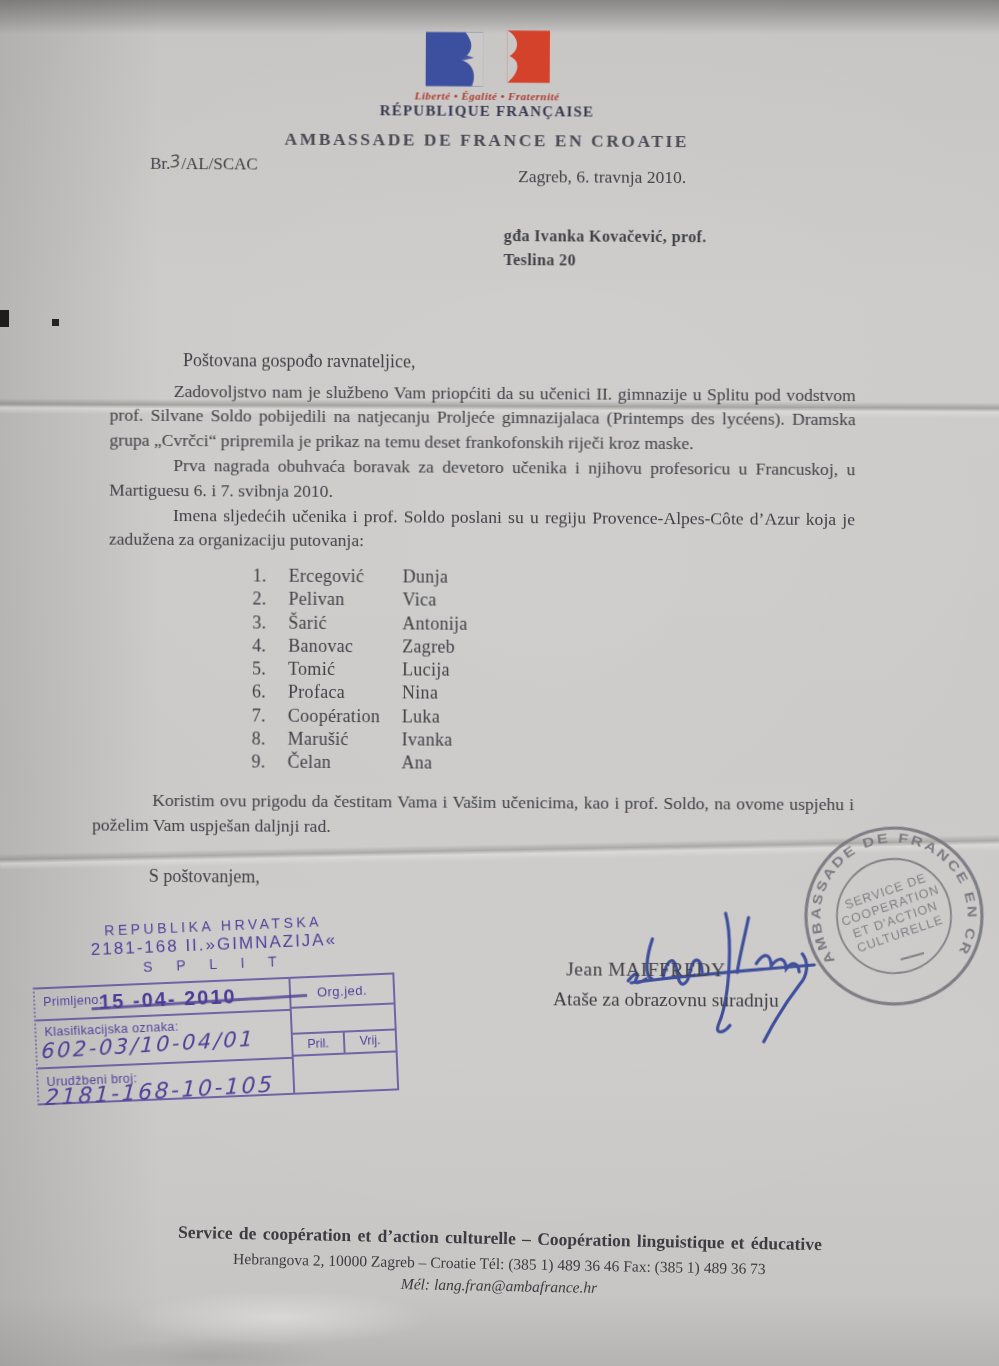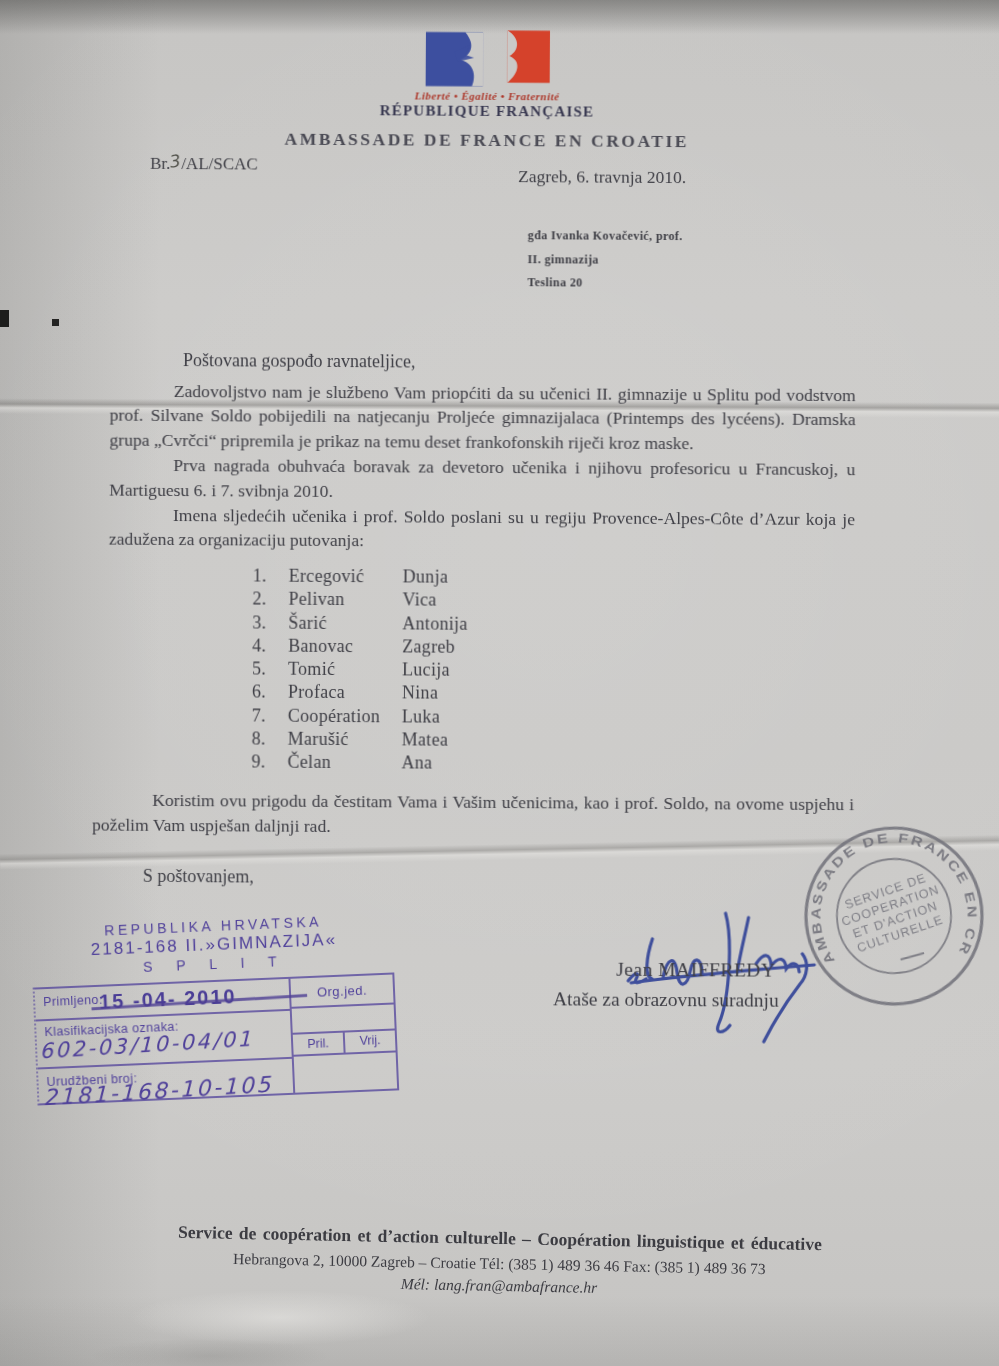--- a/index.html
+++ b/index.html
@@ -38,41 +38,41 @@
   .motto{ font-size:11px; font-style:italic; font-weight:bold; color:#ad392c; letter-spacing:.5px; margin-top:-4px; }
   .republic{ font-size:15px; font-weight:bold; color:#3a3a52; letter-spacing:1.2px; margin-top:1px; }
   .embassy{ margin-top:10px; font-size:17.5px; font-weight:600; color:#4a4a54; letter-spacing:2.5px; }
 
   .ref-line{ position:absolute; left:147px; top:155px; font-size:17px; }
   .ref-number{ display:inline-block; font-family:"DejaVu Sans",sans-serif; font-style:italic;
     font-size:17px; transform:rotate(-8deg) translateY(-2px); color:#54544d; }
 
   .date-line{ position:absolute; left:515px; top:166px; font-size:17.5px; }
 
-  .recipient{ position:absolute; left:525px; top:224px; font-size:12px; font-weight:bold;
+  .recipient{ position:absolute; left:501px; top:224px; font-size:16px; font-weight:bold;
     line-height:23.5px; letter-spacing:.4px; }
 
   .salutation{ position:absolute; left:181px; top:352px; font-size:18px; }
 
   .body-copy{ position:absolute; left:108px; top:381px; width:746px; font-size:17.6px;
     line-height:24.4px; text-align:justify; }
   .body-copy p{ text-indent:64px; }
   .body-copy p + p{ margin-top:1px; }
 
   .students{ position:absolute; left:252px; top:566px; font-size:18px; line-height:23.3px; letter-spacing:.3px; }
   .srow{ display:grid; grid-template-columns:36px 114px auto; }
 
   .closing{ position:absolute; left:93px; top:790px; width:762px; font-size:17.6px;
     line-height:25px; text-align:justify; }
   .closing p{ text-indent:60px; }
 
-  .valediction{ position:absolute; left:144px; top:868px; font-size:18px; }
+  .valediction{ position:absolute; left:150px; top:868px; font-size:18px; }
 
   .sig-svg{ position:absolute; left:608px; top:876px; }
-  .signer-name{ position:absolute; left:618px; top:958px; font-size:19.5px; letter-spacing:.5px; }
+  .signer-name{ position:absolute; left:568px; top:958px; font-size:19.5px; letter-spacing:.5px; }
   .signer-title{ position:absolute; left:555px; top:988px; font-size:19.5px; }
 
   .round-stamp{ position:absolute; left:796px; top:818px; width:196px; height:196px;
     transform:rotate(-6deg); opacity:.85; filter:blur(.4px); }
   .round-stamp text{ font-family:"Liberation Sans",sans-serif; }
 
   .received-stamp{ position:absolute; left:22px; top:926px; width:382px; color:#51429b;
     font-family:"Liberation Sans",sans-serif; transform:rotate(-2.4deg); transform-origin:0 0;
     filter:blur(.25px); }
   .rs-h1{ text-align:center; font-size:14px; letter-spacing:3.5px; }
@@ -140,21 +140,20 @@
       <div class="republic">RÉPUBLIQUE FRANÇAISE</div>
       <div class="embassy">AMBASSADE DE FRANCE EN CROATIE</div>
     </div>
 
     <div class="ref-line"><span>Br.</span><span class="ref-number">3</span><span>/AL/SCAC</span></div>
 
     <div class="date-line">Zagreb, 6. travnja 2010.</div>
 
     <div class="recipient">
       <div>gđa Ivanka Kovačević, prof.</div>
-      <div>II. gimnazija</div>
       <div>Teslina 20</div>
     </div>
 
     <div class="salutation">Poštovana gospođo ravnateljice,</div>
 
     <div class="body-copy">
       <p>Zadovoljstvo nam je službeno Vam priopćiti da su učenici II. gimnazije u Splitu pod vodstvom prof. Silvane Soldo pobijedili na natjecanju Proljeće gimnazijalaca (Printemps des lycéens). Dramska grupa „Cvrčci“ pripremila je prikaz na temu deset frankofonskih riječi kroz maske.</p>
       <p>Prva nagrada obuhvaća boravak za devetoro učenika i njihovu profesoricu u Francuskoj, u Martiguesu 6. i 7. svibnja 2010.</p>
       <p>Imena sljedećih učenika i prof. Soldo poslani su u regiju Provence-Alpes-Côte d’Azur koja je zadužena za organizaciju putovanja:</p>
     </div>
@@ -191,21 +190,21 @@
           <span>Nina</span>
         </div>
       <div class="srow">
           <span>7.</span>
           <span>Coopération</span>
           <span>Luka</span>
         </div>
       <div class="srow">
           <span>8.</span>
           <span>Marušić</span>
-          <span>Matea</span>
+          <span>Ivanka</span>
         </div>
       <div class="srow">
           <span>9.</span>
           <span>Čelan</span>
           <span>Ana</span>
         </div>
     </div>
 
     <div class="closing">
       <p>Koristim ovu prigodu da čestitam Vama i Vašim učenicima, kao i prof. Soldo, na ovome uspjehu i poželim Vam uspješan daljnji rad.</p>

